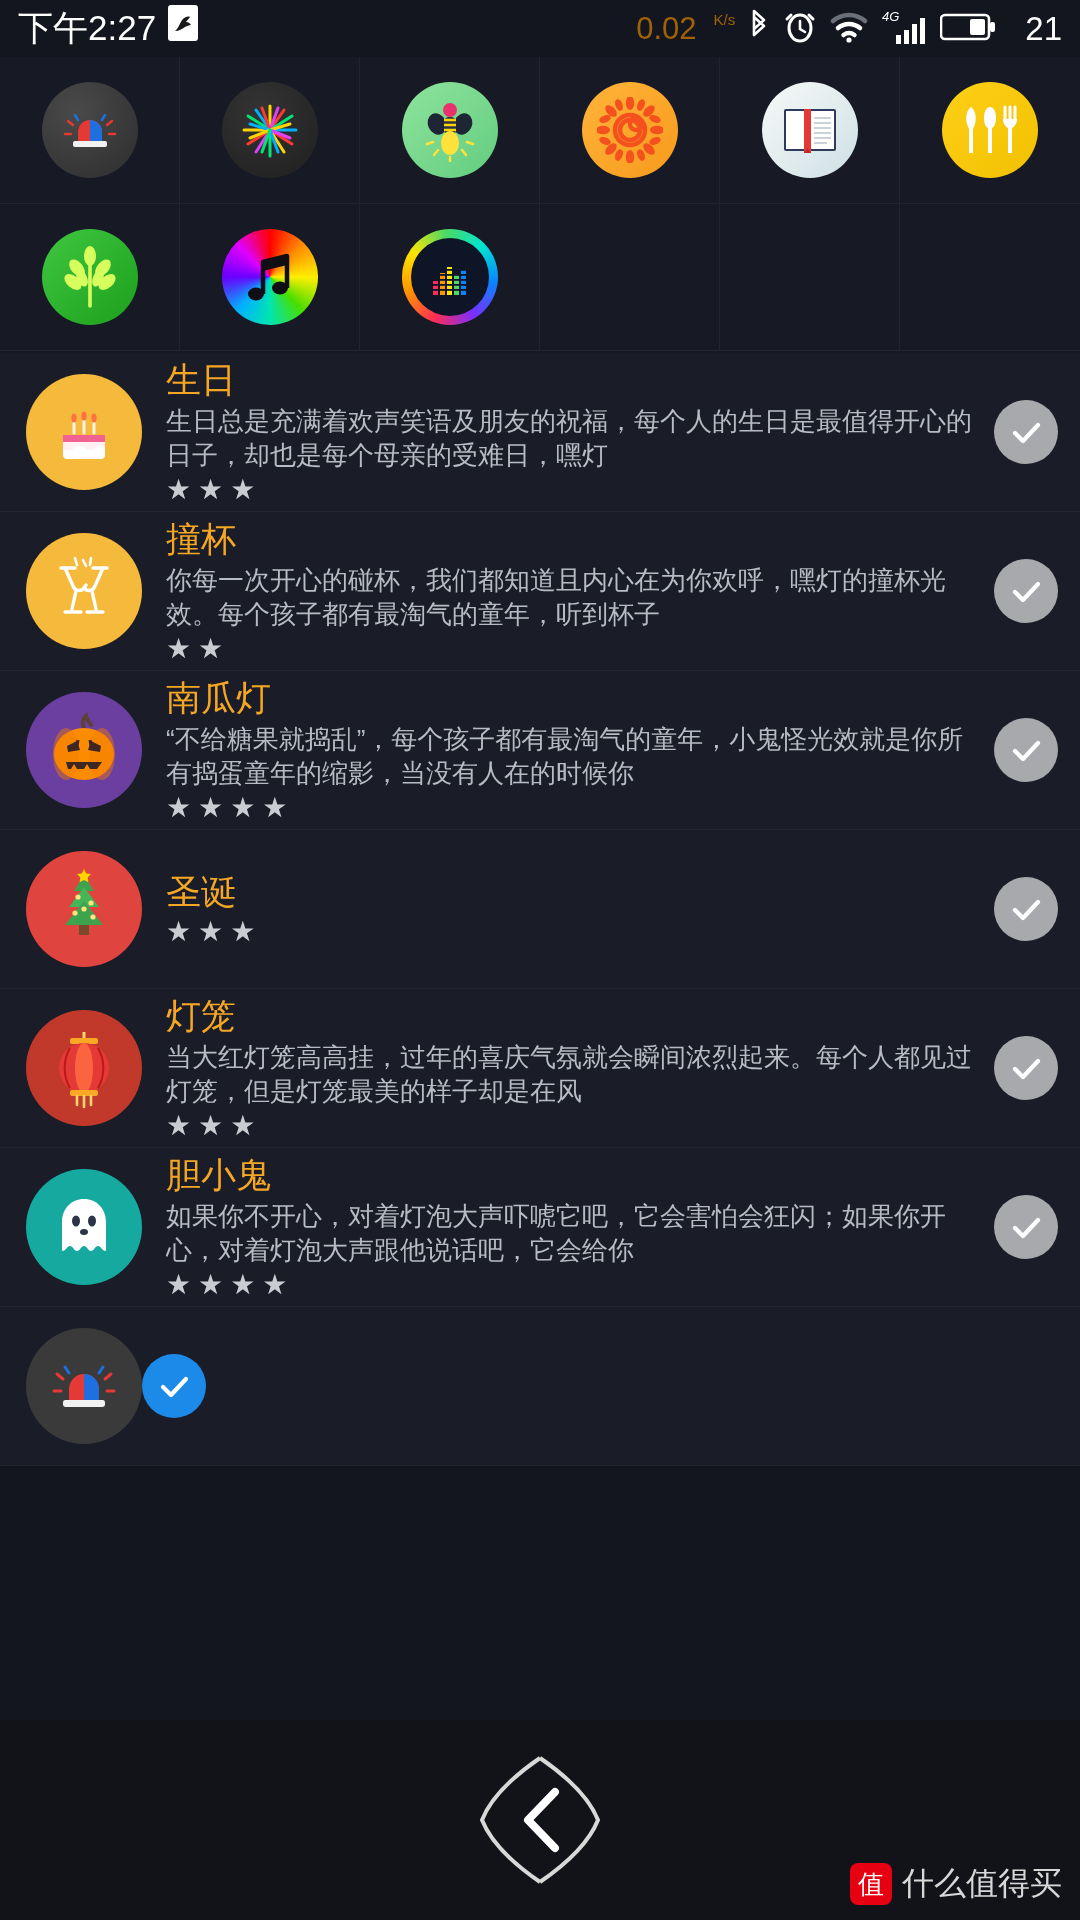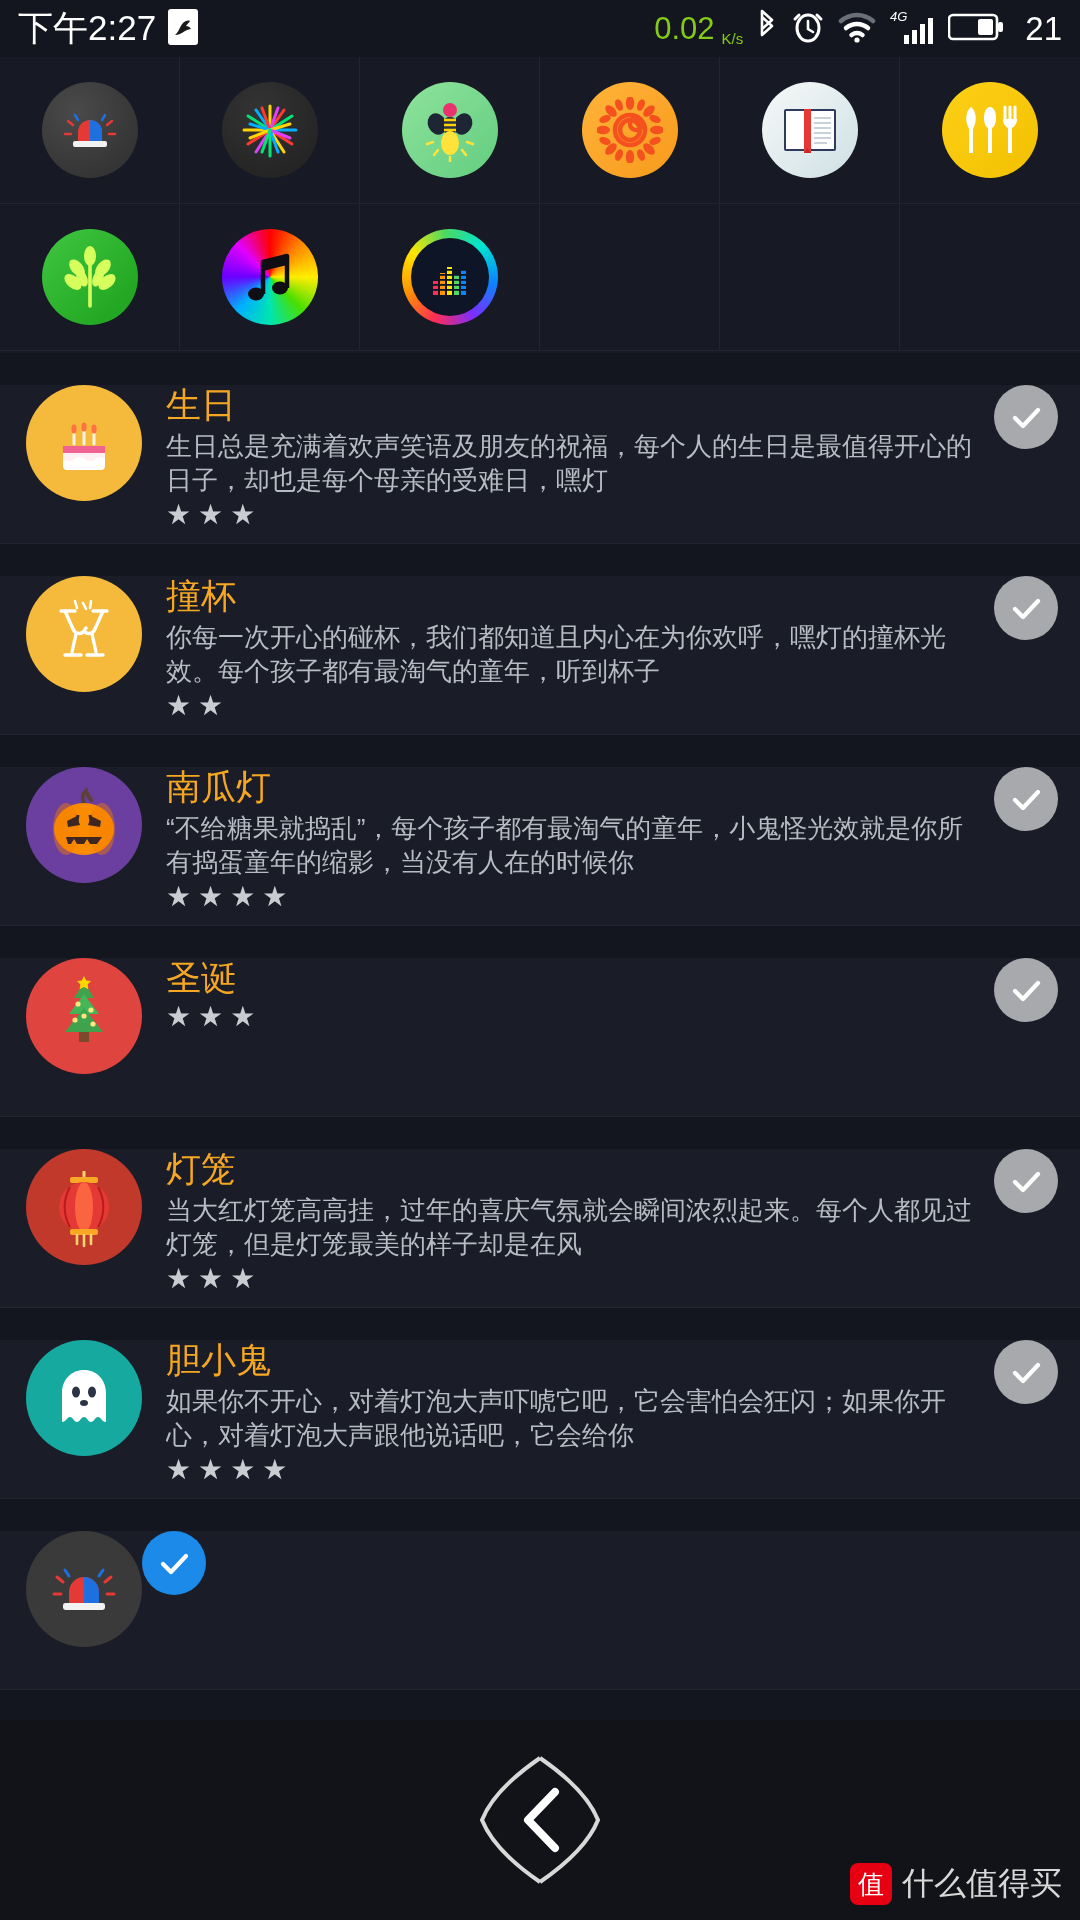--- a/index.html
+++ b/index.html
@@ -10,27 +10,27 @@
     color:#ffffff;
     overflow:hidden;
     position:relative;
   }
 
   
   #status-bar{
     height:57px;width:1080px;background:#14161f;
     display:flex;align-items:center;padding:0 18px;
   }
-  #status-left{display:flex;align-items:center;gap:12px;}
+  #status-left{display:flex;align-items:flex-start;gap:12px;}
   #clock{font-size:35px;letter-spacing:0px;color:#fff;font-weight:400;}
   .sb-glyph{display:inline-block;font-style:italic;}
   #status-right{margin-left:auto;display:flex;align-items:center;gap:13px;}
-  #net-speed{font-size:31px;color:#84cc16;display:flex;align-items:flex-end;gap:7px;}
+  #net-speed{font-size:31px;color:#a16207;display:flex;align-items:flex-start;gap:17px;}
   #net-speed .unit{font-size:15px;}
-  #battery-text{font-size:33px;color:#fff;margin-left:8px;}
+  #battery-text{font-size:33px;color:#fff;margin-left:16px;}
 
   
   #icon-grid{
     width:1080px;height:296px;
     display:grid;grid-template-columns:repeat(6,180px);grid-template-rows:147px 147px;
     background:#171a24;
   }
   .grid-cell{
     border-right:1px solid #22252f;border-bottom:1px solid #22252f;
     display:flex;align-items:center;justify-content:center;
@@ -40,25 +40,24 @@
   .gicon{width:96px;height:96px;border-radius:50%;position:relative;
          display:flex;align-items:center;justify-content:center;overflow:hidden;}
 
   
   #effect-list{
     width:1080px;height:1px;
   }
   .list-item{
     width:1080px;height:159px;
     border-bottom:1px solid #22252f;
-    display:flex;align-items:flex-start;
+    display:flex;align-items:center;
     padding:0 22px 0 26px;
     background:#1a1d27;
     position:relative;
-    margin-top:32px;
   }
   .li-icon{width:116px;height:116px;border-radius:50%;flex:0 0 116px;
            display:flex;align-items:center;justify-content:center;overflow:hidden;position:relative;}
   .li-body{flex:1;padding-left:24px;padding-right:10px;min-width:0;}
   .li-title{font-size:35px;color:#f5a623;line-height:1.15;margin-bottom:5px;}
   .li-desc{font-size:26px;color:#b7bcc4;line-height:1.30;
            overflow:hidden;max-height:70px;}
   .li-stars{margin-top:3px;display:flex;gap:7px;}
   .star{color:#c9cdd2;font-size:28px;line-height:1;}
   .li-check{

